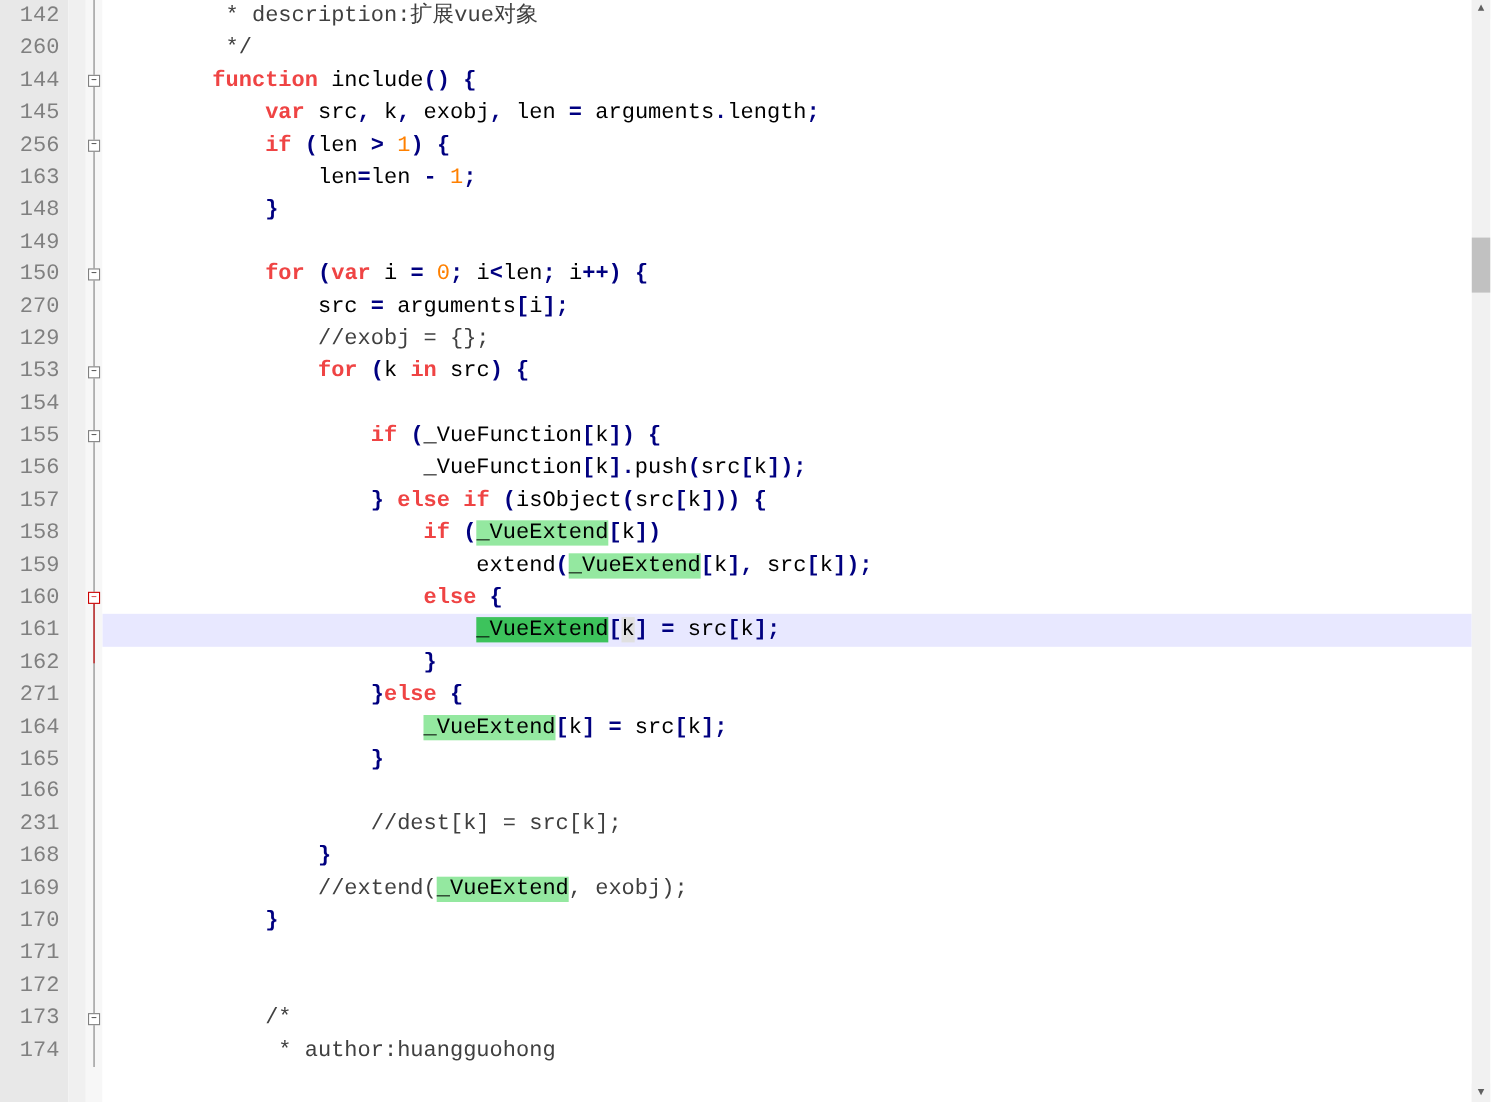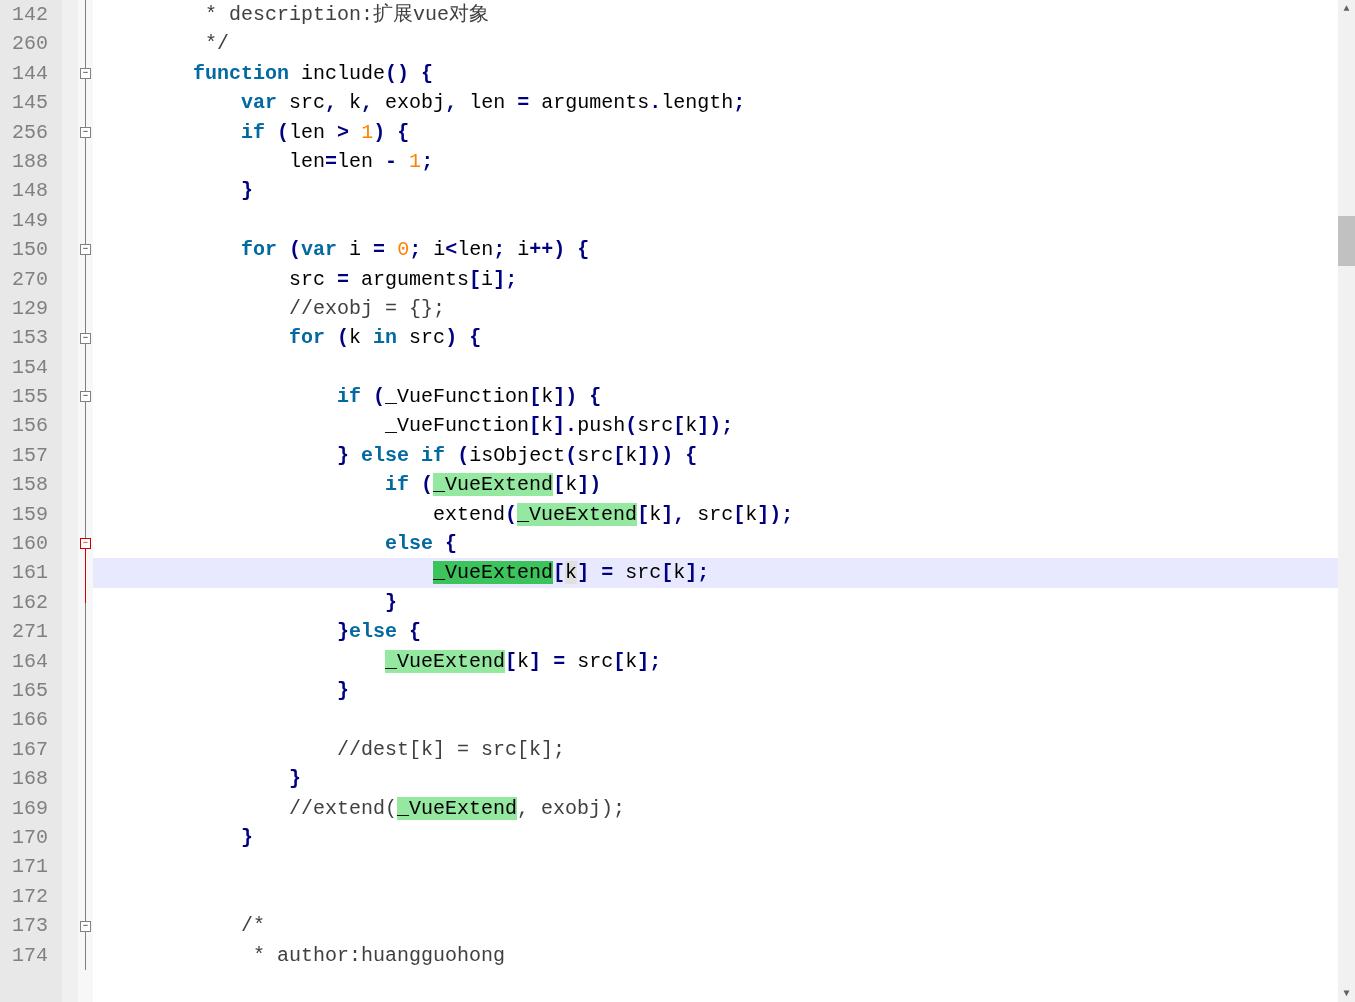--- a/index.html
+++ b/index.html
@@ -15,21 +15,21 @@
       width: 100%;
       height: 1002px;
     }
     .gutter {
       display: flex;
       flex-shrink: 0;
     }
     .line-numbers {
       background: #e8e8e8;
       color: #808080;
-      text-align: center;
+      text-align: right;
       padding: 0 8px 0 6px;
       user-select: none;
       width: 62px;
       flex-shrink: 0;
     }
     .line-numbers div { height: 29.4px; }
     .marker-col {
       width: 16px;
       background: #f0f0f0;
       flex-shrink: 0;
@@ -70,21 +70,21 @@
       white-space: pre;
       overflow: hidden;
     }
     .code-line {
       height: 29.4px;
       padding-left: 4px;
     }
     .code-line.current {
       background: #e8e8ff;
     }
-    .kw { color: #0369a1; font-weight: bold; }
+    .kw { color: #ef4444; font-weight: bold; }
     .op { color: #000080; font-weight: bold; }
     .num { color: #ff8000; }
     .cmt { color: #404040; }
     .hl { background: #94e8a0; }
     .hl-cur { background: #3dc35c; }
     .find { background: #e0e0e0; }
     .scrollbar-v {
       width: 17px;
       background: #f1f1f1;
       position: relative;
@@ -114,41 +114,41 @@
 <body>
 
 <div class="editor">
   <div class="gutter">
     <div class="line-numbers" id="line-numbers">
         <div>142</div>
         <div>260</div>
         <div>144</div>
         <div>145</div>
         <div>256</div>
-        <div>188</div>
+        <div>163</div>
         <div>148</div>
         <div>149</div>
         <div>150</div>
         <div>270</div>
         <div>129</div>
         <div>153</div>
         <div>154</div>
         <div>155</div>
         <div>156</div>
         <div>157</div>
         <div>158</div>
         <div>159</div>
         <div>160</div>
         <div>161</div>
         <div>162</div>
         <div>271</div>
         <div>164</div>
         <div>165</div>
         <div>166</div>
-        <div>167</div>
+        <div>231</div>
         <div>168</div>
         <div>169</div>
         <div>170</div>
         <div>171</div>
         <div>172</div>
         <div>173</div>
         <div>174</div>
       </div>
     <div class="marker-col"></div>
     <div class="fold-col" id="fold-col">

